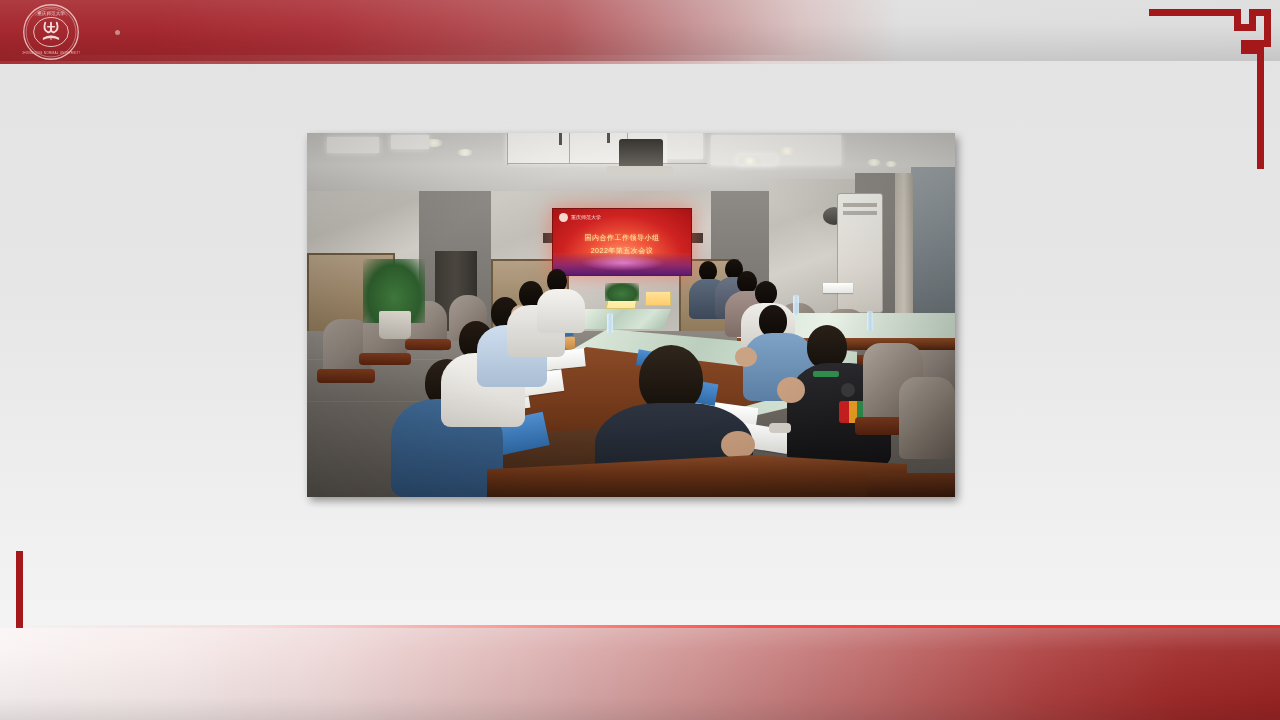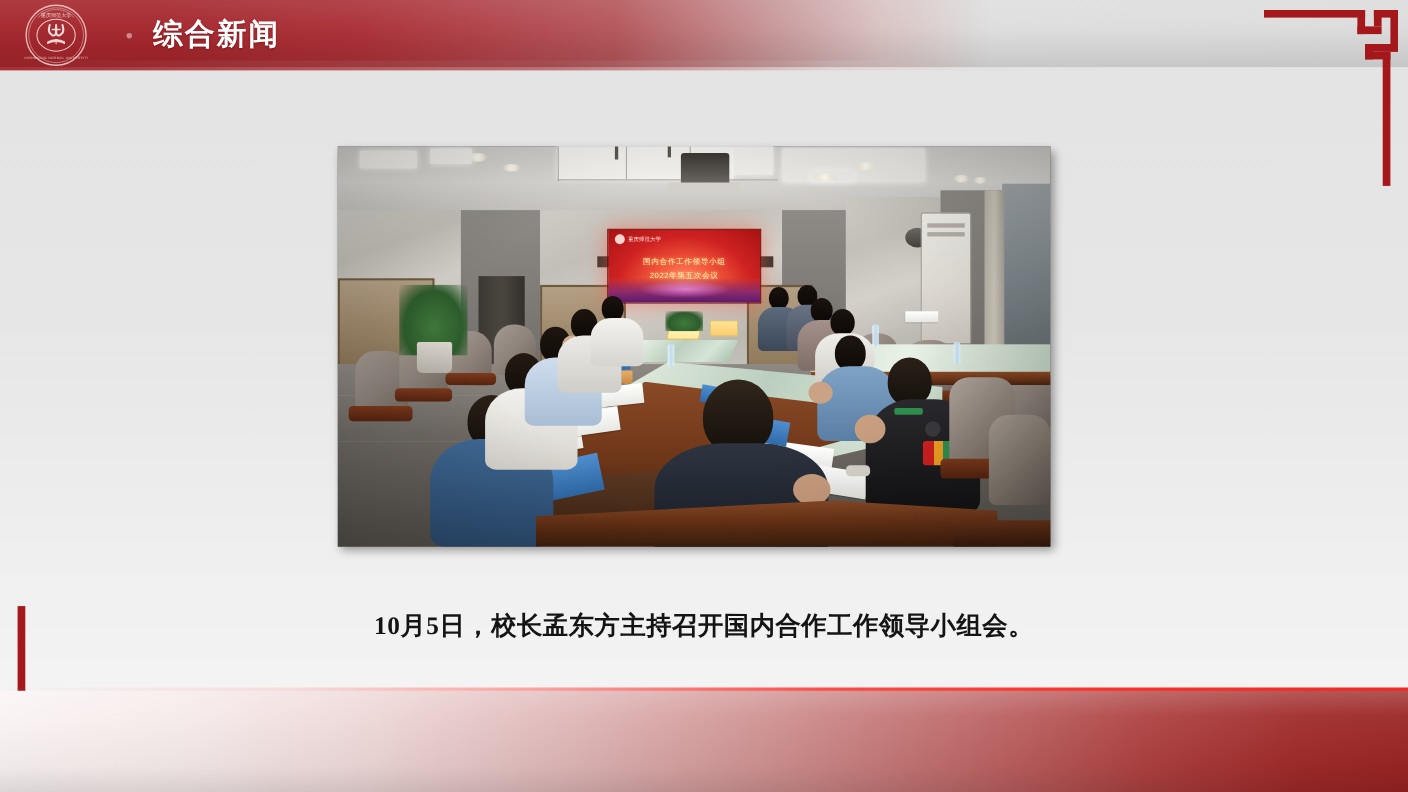--- a/index.html
+++ b/index.html
@@ -358,21 +358,20 @@
     <path d="M50 56 L50 64" stroke="#f3d4d4" stroke-width="1.6"></path>
     <path d="M40 34 Q36 46 44 50 Q50 52 50 44 L50 34" fill="none" stroke="#f5dcdc" stroke-width="3.2" stroke-linecap="round"></path>
     <path d="M60 34 Q64 46 56 50 Q50 52 50 44" fill="none" stroke="#f5dcdc" stroke-width="3.2" stroke-linecap="round"></path>
     <path d="M44 41 L56 41" stroke="#f5dcdc" stroke-width="2.4" stroke-linecap="round"></path>
     <path d="M22 22 A38 38 0 0 1 78 22" fill="none" stroke="#edc2c2" stroke-width="0.8"></path>
     <text x="50" y="21" font-size="8" fill="#f0cccc" text-anchor="middle" font-family="'DejaVu Sans',sans-serif">重庆师范大学</text>
     <text x="50" y="88" font-size="5.2" fill="#edbfbf" text-anchor="middle" letter-spacing="0.6" font-family="'Liberation Sans',sans-serif">CHONGQING NORMAL UNIVERSITY</text>
   </svg>
 
   <div id="header-dot"></div>
-  <div id="header-title">综合新闻</div>
 
   <svg id="corner-tr" viewBox="0 0 122 160">
     <g fill="#a4181b">
       <rect x="0" y="0" width="92" height="7"></rect>
       <rect x="85" y="0" width="7" height="22"></rect>
       <rect x="85" y="15" width="22" height="7"></rect>
       <rect x="100" y="0" width="7" height="15"></rect>
       <rect x="100" y="0" width="22" height="7"></rect>
       <rect x="115" y="0" width="7" height="38"></rect>
       <rect x="92" y="31" width="30" height="7"></rect>
@@ -585,19 +584,18 @@
       <div style="position:absolute;left:180px;top:322px;width:420px;height:42px;
            background:linear-gradient(to bottom,#8a4a27 0%,#6a3316 45%,#3f1f0d 100%);
            clip-path: polygon(0% 34%, 64% 0%, 100% 22%, 100% 100%, 0% 100%);"></div>
       <div style="position:absolute;left:560px;top:340px;width:88px;height:24px;
            background:linear-gradient(to bottom,#6d3618,#3a1a0c);"></div>
 
       <div id="photo-vignette"></div>
     </div>
   </div>
 
-  <div id="caption">10月5日，校长孟东方主持召开国内合作工作领导小组会。</div>
 
   <div id="bottom-band-top"></div>
   <div id="bottom-band"></div>
   <div id="bottom-band-sheen"></div>
 
 </div>
 
 </body></html>

